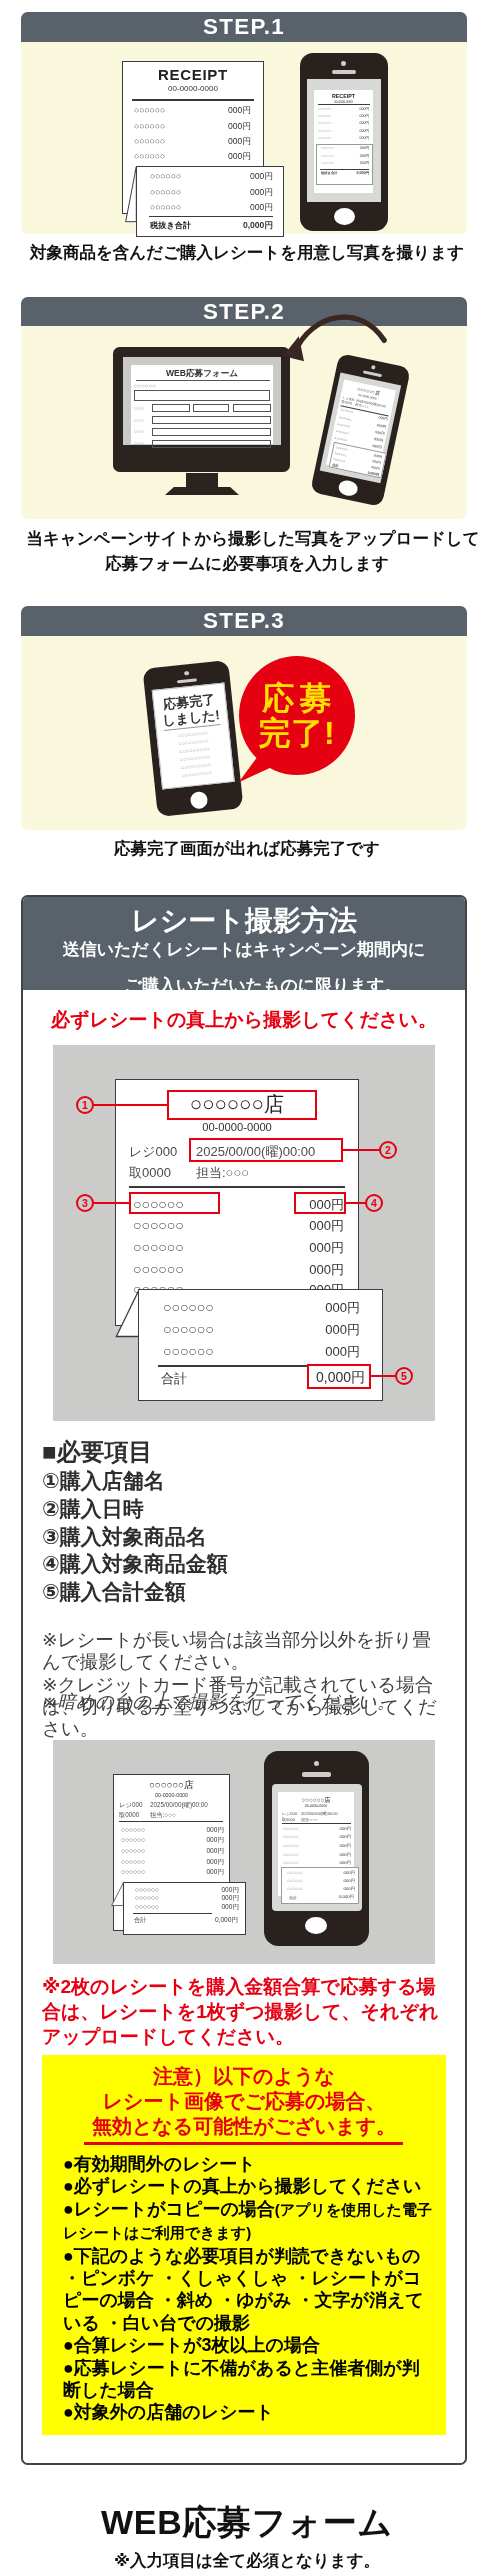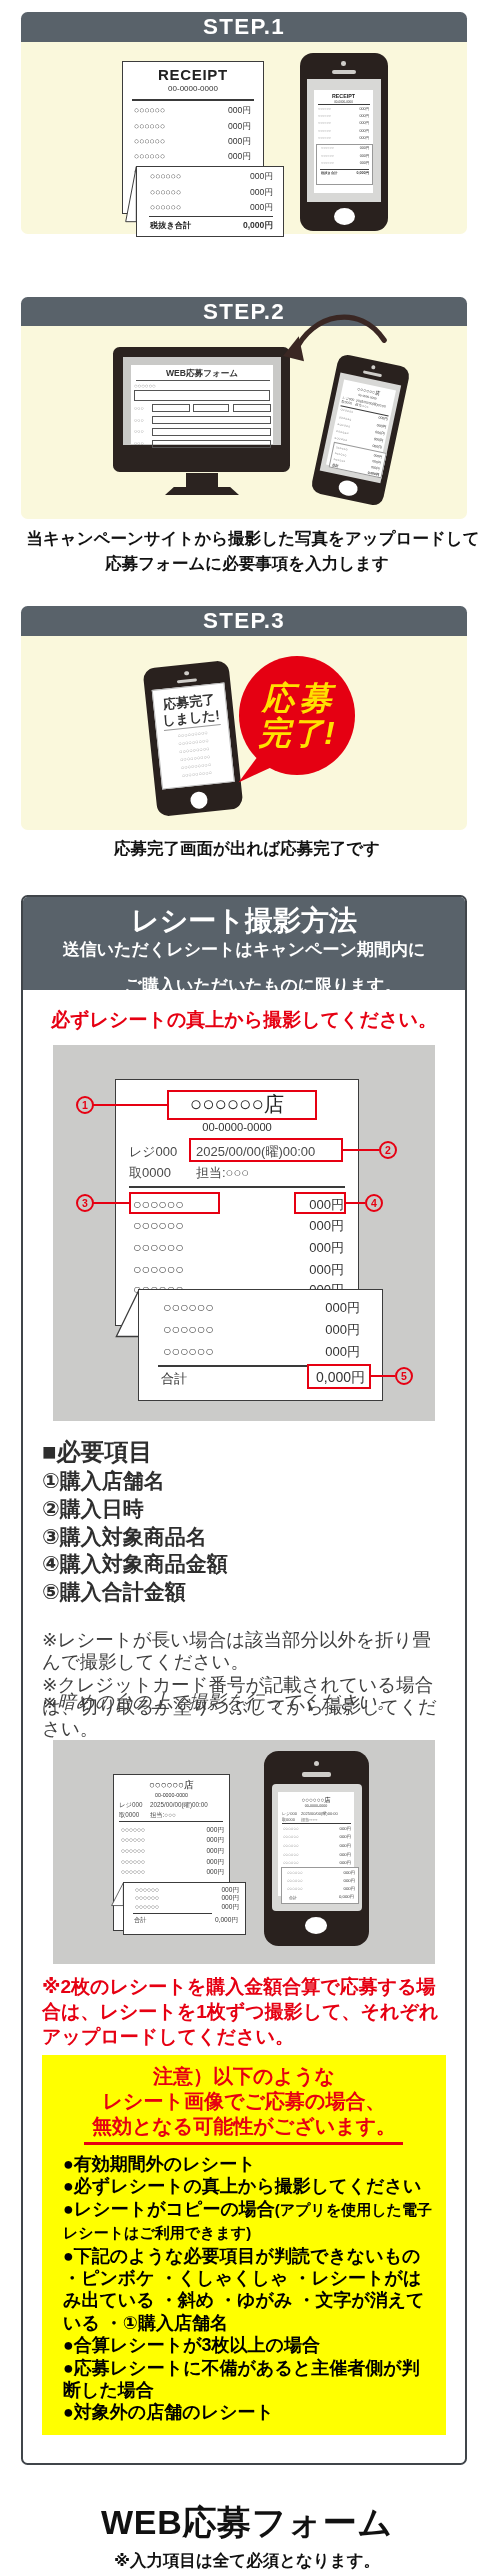--- a/index.html
+++ b/index.html
@@ -95,20 +95,21 @@
   <div class="rp" style="left:347px;top:146px;width:22.4px;font-size:3.6px;">000円</div>
   <div class="ri" style="left:321px;top:154px;font-size:3.6px;">○○○○○○</div>
   <div class="rp" style="left:347px;top:154px;width:22.4px;font-size:3.6px;">000円</div>
   <div class="ri" style="left:321px;top:161px;font-size:3.6px;">○○○○○○</div>
   <div class="rp" style="left:347px;top:161px;width:22.4px;font-size:3.6px;">000円</div>
   <div class="divider" style="left:320px;top:169px;width:49px;height:0.5px;"></div>
   <div class="ri" style="left:321px;top:171px;font-size:3.3px;font-weight:bold;">税抜き合計</div>
   <div class="rp" style="left:344px;top:171px;width:25px;font-size:3.6px;font-weight:bold;">0,000円</div>
   <div class="home-btn" style="left:334px;top:208px;width:21px;height:17px;"></div>
 
+  <div class="caption" style="top:240px;">対象商品を含んだご購入レシートを用意し写真を撮ります</div>
 
   <div class="step-header" style="top:297px;">STEP.2</div>
   <div class="step-body" style="top:326px;height:193px;"></div>
 
   <div class="abs" style="left:113px;top:347px;width:177px;height:125px;background:#2b2320;border-radius:6.6px;"></div>
   <div class="abs" style="left:123px;top:357px;width:158px;height:88px;background:#c9c9c7;"></div>
   <div class="abs" style="left:131px;top:365px;width:142px;height:79px;background:#fff;"></div>
   <div class="tc" style="left:131px;top:368px;width:142px;font-size:8.6px;font-weight:bold;color:#333;">WEB応募フォーム</div>
   <div class="divider" style="left:136px;top:380px;width:134px;height:1px;background:#555;"></div>
   <div class="ri" style="left:134px;top:383px;font-size:6px;color:#777;">○○○○○○</div>
@@ -185,21 +186,21 @@
     <div class="tc" style="left:6.6px;top:83px;width:73px;font-size:5.6px;color:#999;">○○○○○○○○○</div>
     <div class="tc" style="left:6.6px;top:91px;width:73px;font-size:5.6px;color:#999;">○○○○○○○○○</div>
     <div class="tc" style="left:6.6px;top:99px;width:73px;font-size:5.6px;color:#999;">○○○○○○○○○</div>
     <div class="tc" style="left:6.6px;top:107px;width:73px;font-size:5.6px;color:#999;">○○○○○○○○○</div>
     <div class="home-btn" style="left:34px;top:128px;width:17px;height:17px;"></div>
   </div>
 
   <svg class="abs" style="left:237px;top:751px;" width="37" height="34" viewBox="0 0 56 52">
       <polygon points="36,2 2,48 54,24" fill="#e50012"></polygon>
     </svg>
-  <div class="abs" style="left:239px;top:656px;width:116px;height:119px;background:var(--bubred);border-radius:50%;display:flex;flex-direction:column;align-items:center;justify-content:center;font-style:italic;">
+  <div class="abs" style="left:239px;top:656px;width:116px;height:119px;background:var(--bubred);border-radius:50%;display:flex;flex-direction:column;align-items:center;justify-content:center;">
     <div style="color:var(--bubyel);font-size:32px;font-weight:bold;letter-spacing:5.3px;margin-left:5.3px;line-height:1.08;">応募</div>
     <div style="color:var(--bubyel);font-size:32px;font-weight:bold;letter-spacing:0.7px;line-height:1.08;">完了!</div>
   </div>
 
   <div class="caption" style="top:836px;">応募完了画面が出れば応募完了です</div>
 
   <div class="abs" style="left:21px;top:895px;width:446px;height:1570px;border:2px solid #40454a;border-radius:6.6px;box-sizing:border-box;background:#fff;"></div>
   <div class="abs" style="left:23px;top:897px;width:442px;height:93px;background:var(--slate);border-radius:4.6px 4.6px 0 0;"></div>
   <div class="tc" style="left:23px;top:902px;width:442px;font-size:28px;font-weight:bold;color:#fff;">レシート撮影方法</div>
   <div class="tc" style="left:23px;top:938px;width:442px;font-size:17px;font-weight:600;color:#fff;line-height:24px;">送信いただくレシートはキャンペーン期間内に</div>
@@ -341,21 +342,21 @@
   <div class="abs" style="left:42px;top:2055px;width:404px;height:380px;background:var(--yellow);"></div>
   <div class="tc" style="left:42px;top:2089px;width:404px;font-size:20px;font-weight:bold;color:var(--red);line-height:25px;">レシート画像でご応募の場合、</div>
   <div class="tc" style="left:42px;top:2064px;width:404px;font-size:20px;font-weight:bold;color:var(--red);line-height:25px;">注意）以下のような</div>
   <div class="tc" style="left:42px;top:2114px;width:404px;font-size:20px;font-weight:bold;color:var(--red);line-height:25px;">無効となる可能性がございます。</div>
   <div class="redline" style="left:84px;top:2142px;width:319px;height:2.6px;"></div>
   <div class="abs" style="left:63px;top:2153px;width:373px;">
     <div class="bullet"><span>●有効期間外のレシート</span></div>
     <div class="bullet"><span>●必ずレシートの真上から撮影してください</span></div>
     <div class="bullet"><span>●レシートがコピーの場合</span><span class="small-part">(アプリを使用した電子レシートはご利用できます)</span></div>
     <div class="bullet"><span>●下記のような必要項目が判読できないもの</span></div>
-    <div class="bullet"><span>・ピンボケ ・くしゃくしゃ ・レシートがはみ出ている ・斜め ・ゆがみ ・文字が消えている ・①購入店舗名</span></div>
+    <div class="bullet"><span>・ピンボケ ・くしゃくしゃ ・レシートがコピーの場合 ・斜め ・ゆがみ ・文字が消えている ・白い台での撮影</span></div>
     <div class="bullet"><span>●合算レシートが3枚以上の場合</span></div>
     <div class="bullet"><span>●応募レシートに不備があると主催者側が判断した場合</span></div>
     <div class="bullet"><span>●対象外の店舗のレシート</span></div>
   </div>
 
   <div class="tc" style="left:0;top:2500px;width:494px;font-size:34px;font-weight:bold;color:#111;letter-spacing:0.7px;">WEB応募フォーム</div>
   <div class="tc" style="left:0;top:2550px;width:494px;font-size:16.5px;font-weight:bold;color:#111;">※入力項目は全て必須となります。</div>
 
 </div>
 

